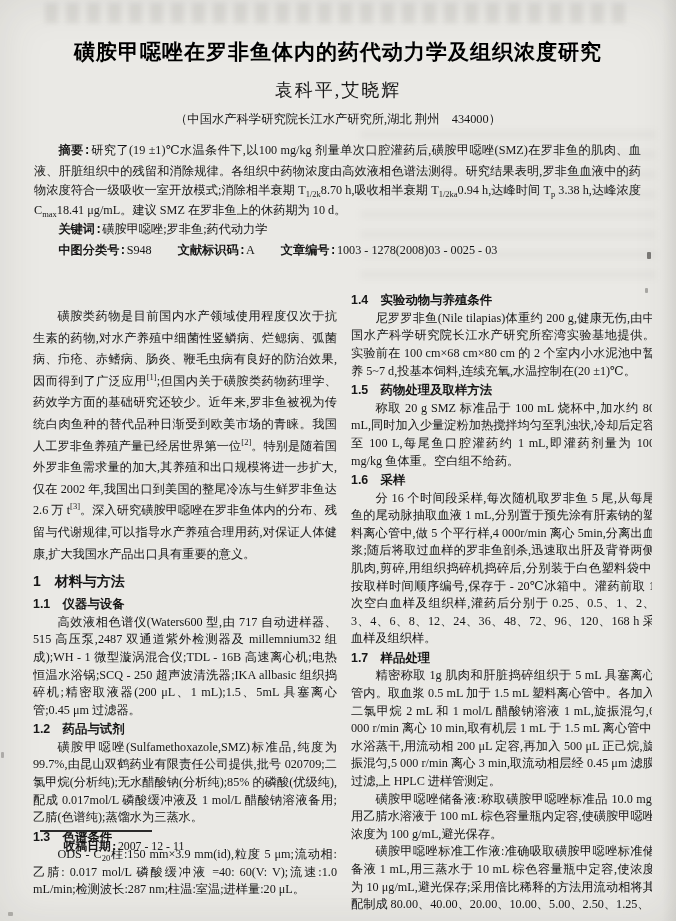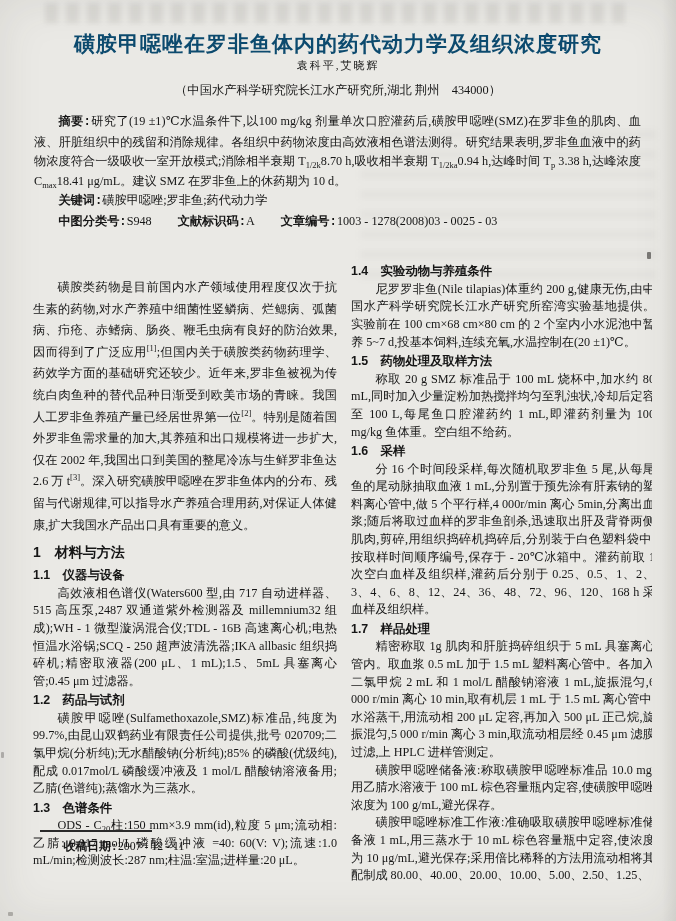--- a/index.html
+++ b/index.html
@@ -9,25 +9,25 @@
     margin:0 auto;
     background:linear-gradient(180deg,#e5e4e0 0%,#edecd e 0%,#ebeae6 6%,#eceae6 50%,#e9e8e4 88%,#e3e2de 100%);
     background-color:#eae9e5;
     color:#161616;
     font-family:"Liberation Serif","DejaVu Serif",serif;
     overflow:hidden;
     box-shadow:inset 0 0 45px rgba(60,55,45,0.10);
   }
 
   .title{
-    padding-top:30px;text-align:center;
+    padding-top:38px;text-align:center;
     font-family:"Liberation Sans","DejaVu Sans",sans-serif;
-    font-weight:bold;font-size:21px;letter-spacing:1px;color:#0c4a6e;
+    font-weight:bold;font-size:21px;letter-spacing:1px;color:#000000;
   }
-  .authors{text-align:center;font-size:11px;letter-spacing:2px;}
+  .authors{margin-top:12px;text-align:center;font-size:18px;letter-spacing:2px;}
   .affiliation{margin-top:9px;text-align:center;font-size:12.3px;}
 
   .abstract-block{
     margin:13px 35px 0 34px;
     font-size:12.2px;line-height:19.6px;text-align:justify;
   }
   .abstract-block p{margin:0;text-indent:2em;}
   .lab{font-family:Liberation Mono, monospace;font-weight:bold;}
   sub,sup{font-size:8.5px;line-height:0;}
   .meta-line{margin-top:2px;text-indent:2em;}

